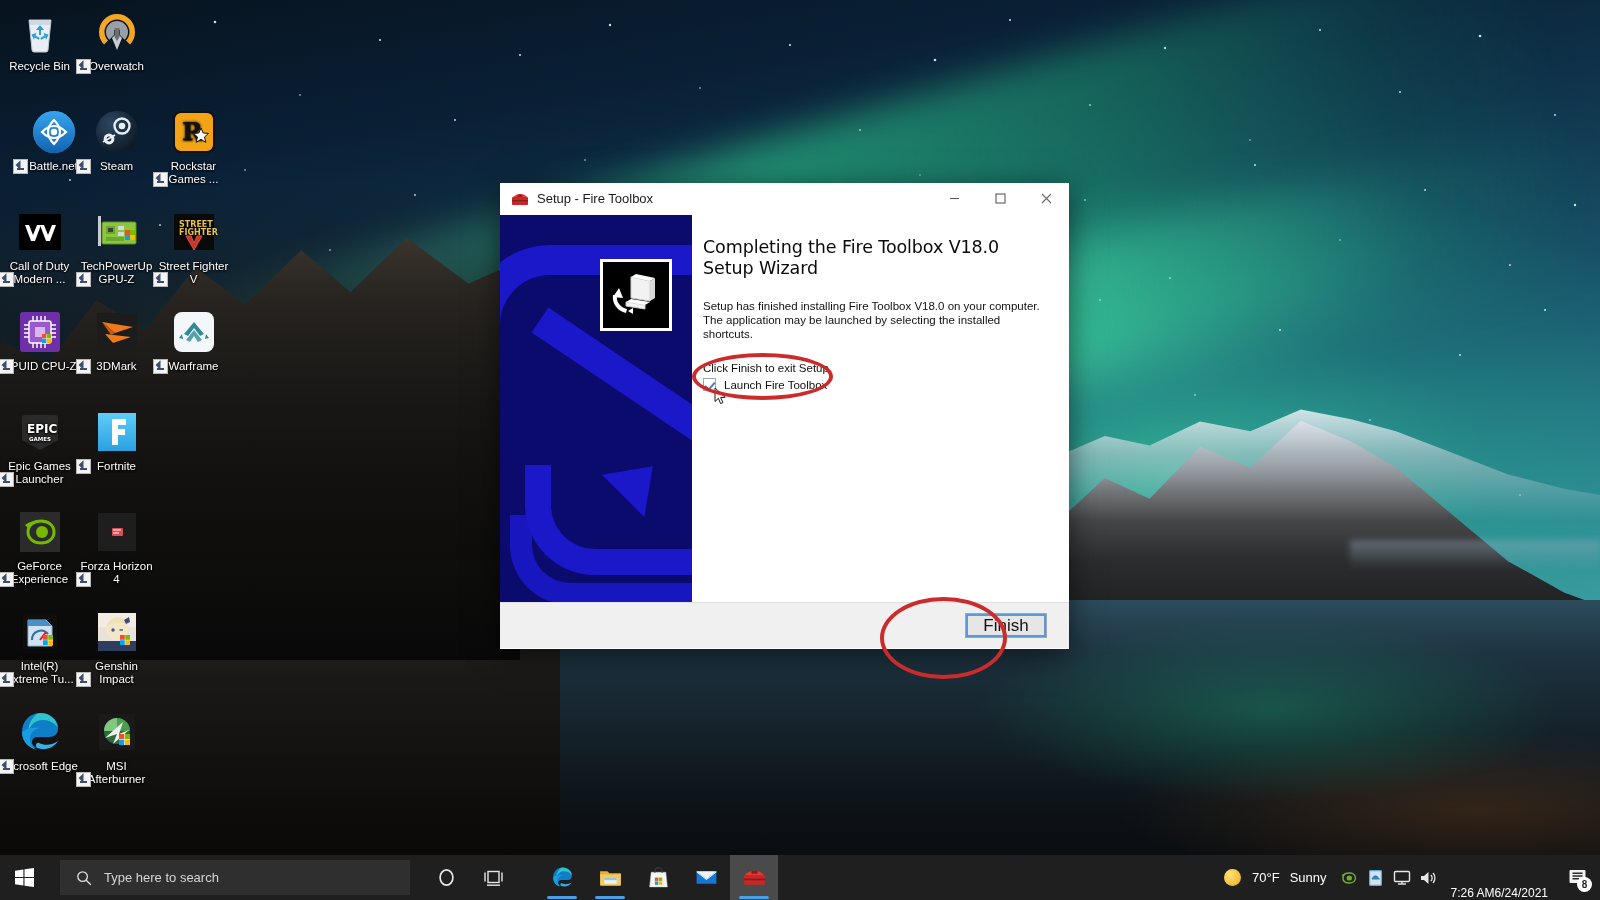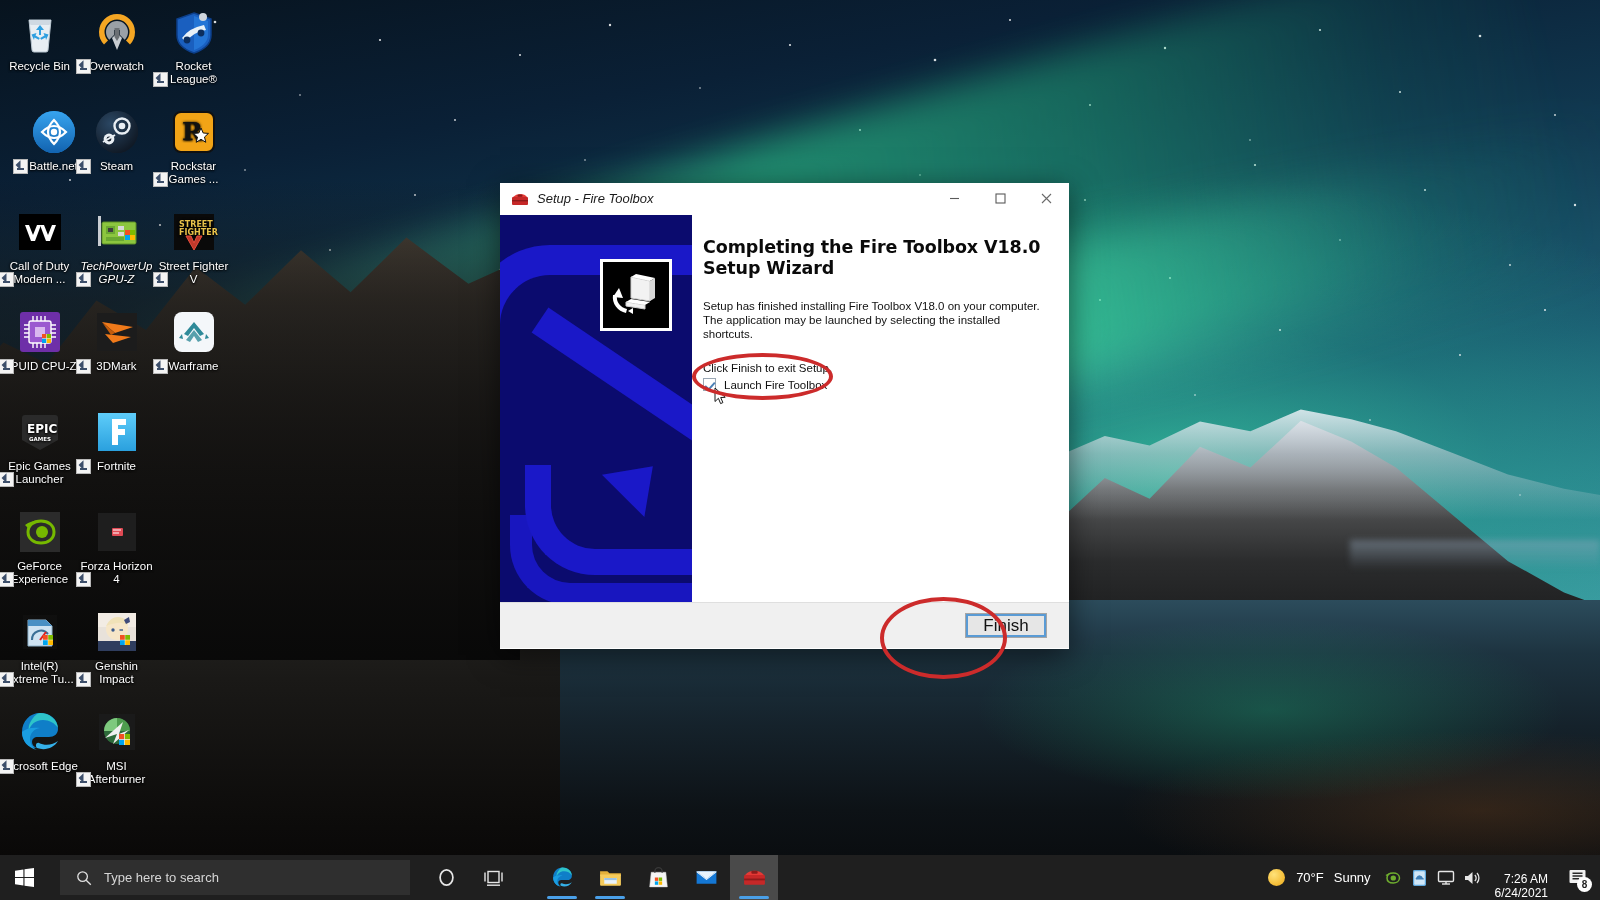--- a/index.html
+++ b/index.html
@@ -103,21 +103,20 @@
     font-family: "DejaVu Sans", sans-serif;
   }
   #titlebar {
     height: 32px; background: #fff; display: flex; align-items: center;
     border-bottom: 1px solid #fff;
   }
   #titlebar .tb-icon { width: 18px; height: 18px; margin-left: 11px; position: relative; }
   #titlebar .tb-text {
     margin-left: 8px; font-size: 13px; color: #1a1a1a;
     font-family: "Liberation Sans", sans-serif;
-    font-style: italic;
   }
   #titlebar .tb-btns { margin-left: auto; display: flex; height: 32px; }
   .tb-btn {
     width: 46px; height: 32px; display: flex; align-items: center; justify-content: center;
     color: #4a4a4a;
   }
   #win-body { display: flex; height: 387px; }
   #wiz-side {
     width: 192px; height: 387px; position: relative; overflow: hidden;
     background: #0b0b6e;
@@ -148,21 +147,21 @@
     border-left: 22px solid #1a18c8; border-bottom: 22px solid #1a18c8;
     border-bottom-left-radius: 60px; opacity: 0.9;
   }
   .wiz-logo {
     position: absolute; left: 100px; top: 44px; width: 72px; height: 72px;
     background: #000; border: 3px solid #fff; display: flex;
     align-items: center; justify-content: center;
   }
   #wiz-main { flex: 1; padding: 22px 20px 0 11px; background: #fff; }
   #wiz-title {
-    font-size: 17.5px; font-weight: bold; color: #0a0a0a;
+    font-size: 17.5px; font-weight: normal; color: #0a0a0a;
     line-height: 21px; letter-spacing: -0.1px;
   }
   .wiz-para {
     font-size: 11.5px; color: #111; line-height: 14px; margin-top: 20px;
     font-family: "Liberation Sans", sans-serif;
   }
   .wiz-para.short { }
   #launch-row {
     margin-top: 3px; display: flex; align-items: center; position: relative;
   }
@@ -235,21 +234,21 @@
   }
   #weather .w-temp { margin-left: 11px; font-size: 13px; color: #fff;
     font-family: "Liberation Sans", sans-serif; }
   #weather .w-cond { margin-left: 10px; font-size: 13px; color: #fff;
     font-family: "Liberation Sans", sans-serif; text-align: center; }
   .tray-icon {
     width: 26px; height: 45px; display: flex; align-items: center; justify-content: center;
     cursor: pointer;
   }
   #clock {
-    height: 45px; display: flex; flex-direction: column; align-items: flex-end;
+    height: 45px; display: flex; flex-direction: row; align-items: flex-end;
     justify-content: flex-end; padding: 0 12px 0 10px; cursor: pointer;
     font-family: "Liberation Sans", sans-serif;
   }
   #clock .t { font-size: 12px; color: #fff; line-height: 14px; }
   #clock .d { font-size: 12px; color: #fff; line-height: 14px; }
   #notif {
     width: 34px; height: 45px; display: flex; align-items: center; justify-content: center;
     position: relative; cursor: pointer;
   }
   #notif .badge {
@@ -363,34 +362,20 @@
           <path d="M24 6 a18 18 0 0 1 18 18 a18 18 0 0 1-5 12.5 l-4-4 A12.5 12.5 0 0 0 36.5 24 A12.5 12.5 0 0 0 24 11.5 A12.5 12.5 0 0 0 11.5 24 a12.5 12.5 0 0 0 3.5 8.5 l-4 4 A18 18 0 0 1 6 24 A18 18 0 0 1 24 6 Z" fill="#f5a623"></path>
           <path d="M24 13 a11 11 0 0 1 11 11 a11 11 0 0 1-3.3 7.8 l-4.7-4.7 V22 h-6 v5.1 l-4.7 4.7 A11 11 0 0 1 13 24 A11 11 0 0 1 24 13 Z" fill="#9aa0a6"></path>
           <path d="M19 30 l5 12 5-12 -2.5-2.5 h-5 Z" fill="#c7ccd1"></path>
           <path d="M21.5 20 h5 v9 l-2.5 4 -2.5-4 Z" fill="#6b7075"></path>
         </svg>
       </div>
       <span class="shortcut-arrow"></span>
       <span class="lbl">Overwatch</span>
     </div>
 
-    <div class="dicon" style="left:155px;top:8px;">
-      <div class="glyph">
-        <svg width="48" height="48" viewBox="0 0 48 48">
-          <path d="M24 5 L41 11 V27 C41 36 33 42 24 45 C15 42 7 36 7 27 V11 Z" fill="#1a5fbf" stroke="#0d3f8a" stroke-width="1.5"></path>
-          <path d="M24 8 L38 13 V27 C38 34 31.5 39.5 24 42 Z" fill="#2a7fe0" opacity="0.7"></path>
-          <circle cx="33" cy="9" r="4" fill="#cfd6dd"></circle>
-          <path d="M12 30 q7-10 22-13 l2 5 q-13 2-20 12 z" fill="#e9f1f8"></path>
-          <circle cx="17" cy="32" r="3.4" fill="#0c2e5e"></circle>
-          <circle cx="31" cy="25" r="3.4" fill="#0c2e5e"></circle>
-        </svg>
-      </div>
-      <span class="shortcut-arrow"></span>
-      <span class="lbl">Rocket League®</span>
-    </div>
 
     <div class="dicon" style="left:15px;  top:108px;">
       <div class="glyph">
         <svg width="48" height="48" viewBox="0 0 48 48">
           <circle cx="24" cy="24" r="21" fill="#1b82d4"></circle>
           <circle cx="24" cy="24" r="21" fill="url(#bng)"></circle>
           <defs>
               <linearGradient id="bng" x1="0" y1="0" x2="0" y2="1">
             <stop offset="0" stop-color="#37a4ef"></stop>
                 <stop offset="1" stop-color="#1263b0"></stop>
@@ -444,21 +429,21 @@
         <svg width="48" height="48" viewBox="0 0 48 48">
           <rect x="3" y="6" width="42" height="36" fill="#000"></rect>
           <path d="M9 17 l4 0 4 10 4-10 4 0 -6 16 -4 0 z" fill="#fff"></path>
           <path d="M24 17 l4 0 4 10 4-10 4 0 -6 16 -4 0 z" fill="#fff"></path>
         </svg>
       </div>
       <span class="shortcut-arrow"></span>
       <span class="lbl">Call of Duty Modern ...</span>
     </div>
 
-    <div class="dicon" style="left:78px; top:208px;font-style:italic;">
+    <div class="dicon" style="left:78px; top:208px;">
       <div class="glyph">
         <svg width="48" height="48" viewBox="0 0 48 48">
           <rect x="9" y="14" width="34" height="22" rx="1.5" fill="#8cc63f" stroke="#5d8f26" stroke-width="1"></rect>
           <rect x="5" y="8" width="3" height="30" fill="#c9cdd2"></rect>
           <rect x="13" y="18" width="9" height="8" fill="#6aa832"></rect>
           <rect x="15" y="20" width="5" height="4" fill="#3e3e3e"></rect>
           <rect x="25" y="18" width="6" height="4" fill="#d8d8d8"></rect>
           <rect x="25" y="24" width="6" height="4" fill="#d8d8d8"></rect>
           <rect x="13" y="29" width="18" height="4" fill="#6aa832"></rect>
           <path d="M32 22 h10 v10 h-10 z" fill="#fff"></path>

